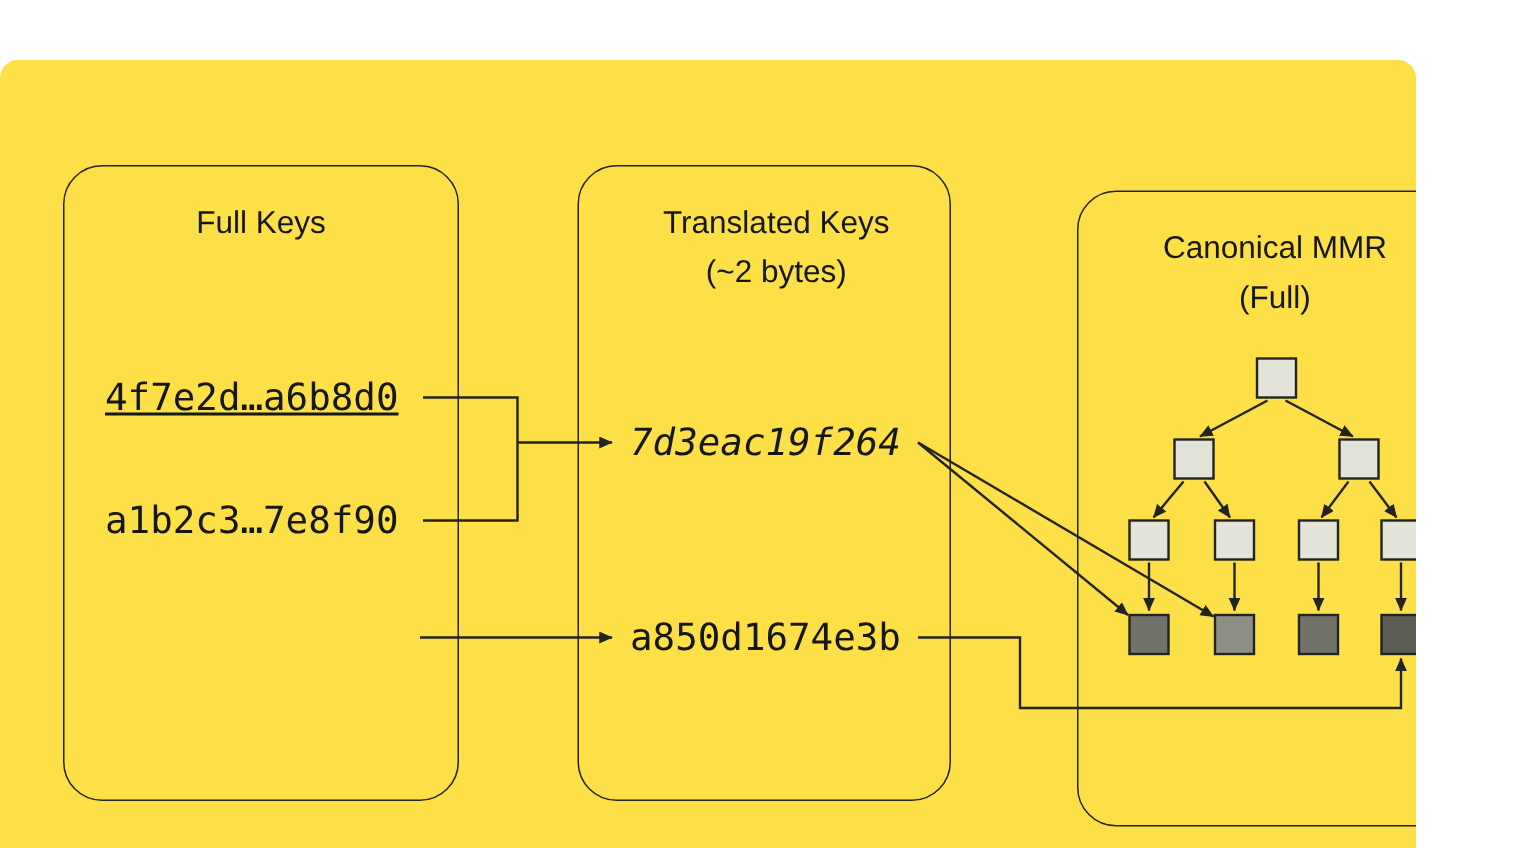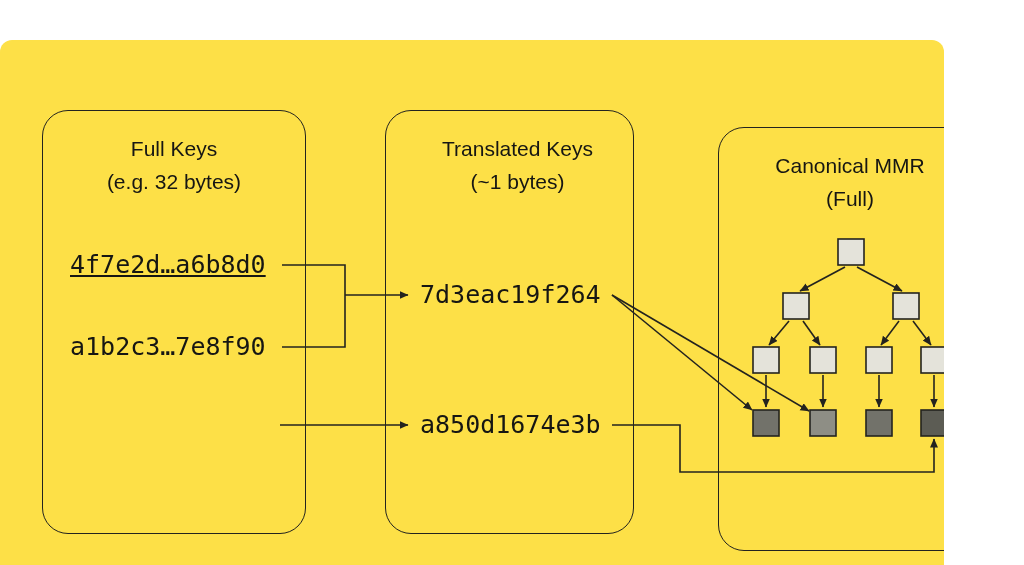--- a/index.html
+++ b/index.html
@@ -35,21 +35,21 @@
     position: absolute;
     font-family: "DejaVu Sans Mono", monospace;
     font-size: 25px;
     line-height: 28px;
     color: #161613;
     white-space: pre;
   }
   .key-f1 { left: 70px;  top: 211px; text-decoration: underline; }
   .key-f2 { left: 70px;  top: 293px; }
   .key-f3 { left: 70px;  top: 371px; }
-  .key-t1 { left: 420px; top: 241px; }
+  .key-t1 { left: 420px; top: 241px; font-style: italic; }
   .key-t2 { left: 420px; top: 371px; text-align: center; }
   .overlay {
     position: absolute;
     left: 0; top: 0;
     pointer-events: none;
   }
   .blue-bar {
     position: absolute;
     left: 218px;
     right: 0;
@@ -59,28 +59,27 @@
   }
 </style>
 </head>
 <body>
 
 <div class="stage">
 
   <div class="box box-full">
     <div class="box-title">
       <div>Full Keys</div>
-      <div>(e.g. 32 bytes)</div>
     </div>
   </div>
 
   <div class="box box-trans">
     <div class="box-title">
       <div>Translated Keys</div>
-      <div>(~1 bytes)</div>
+      <div>(~2 bytes)</div>
     </div>
   </div>
 
   <div class="box box-mmr">
     <div class="box-title">
       <div>Canonical MMR</div>
       <div>(Full)</div>
     </div>
   </div>
 

